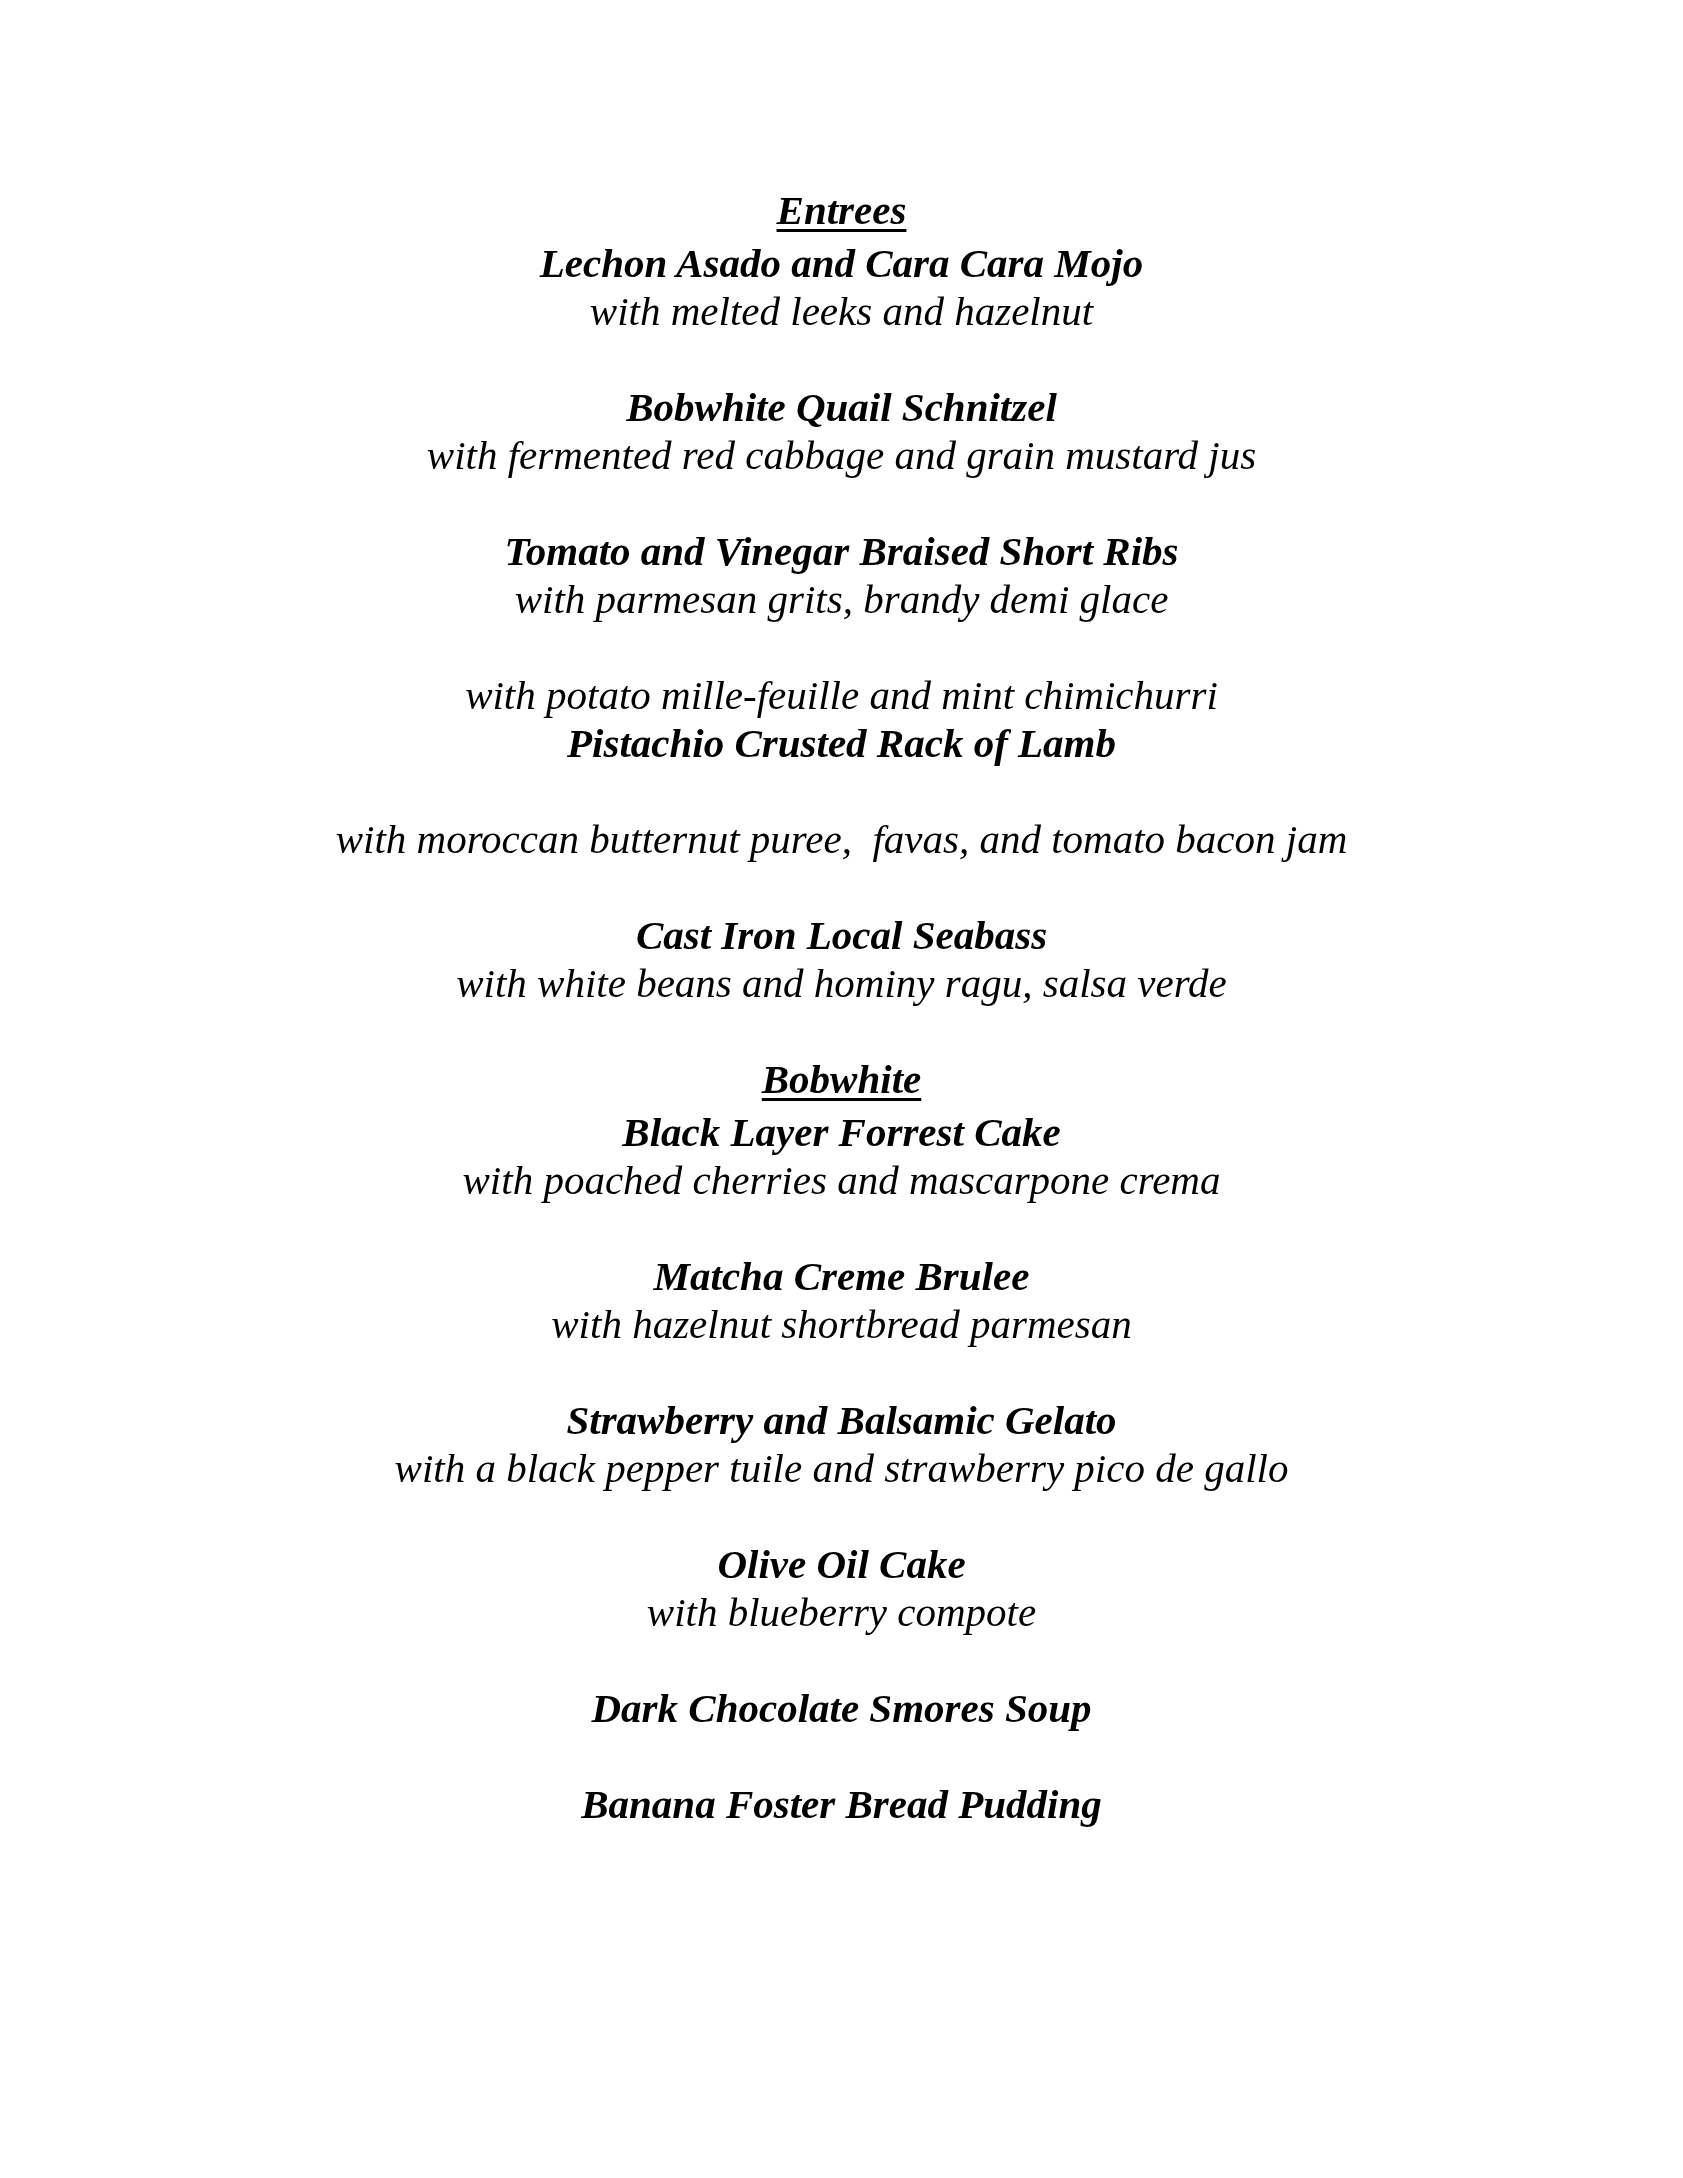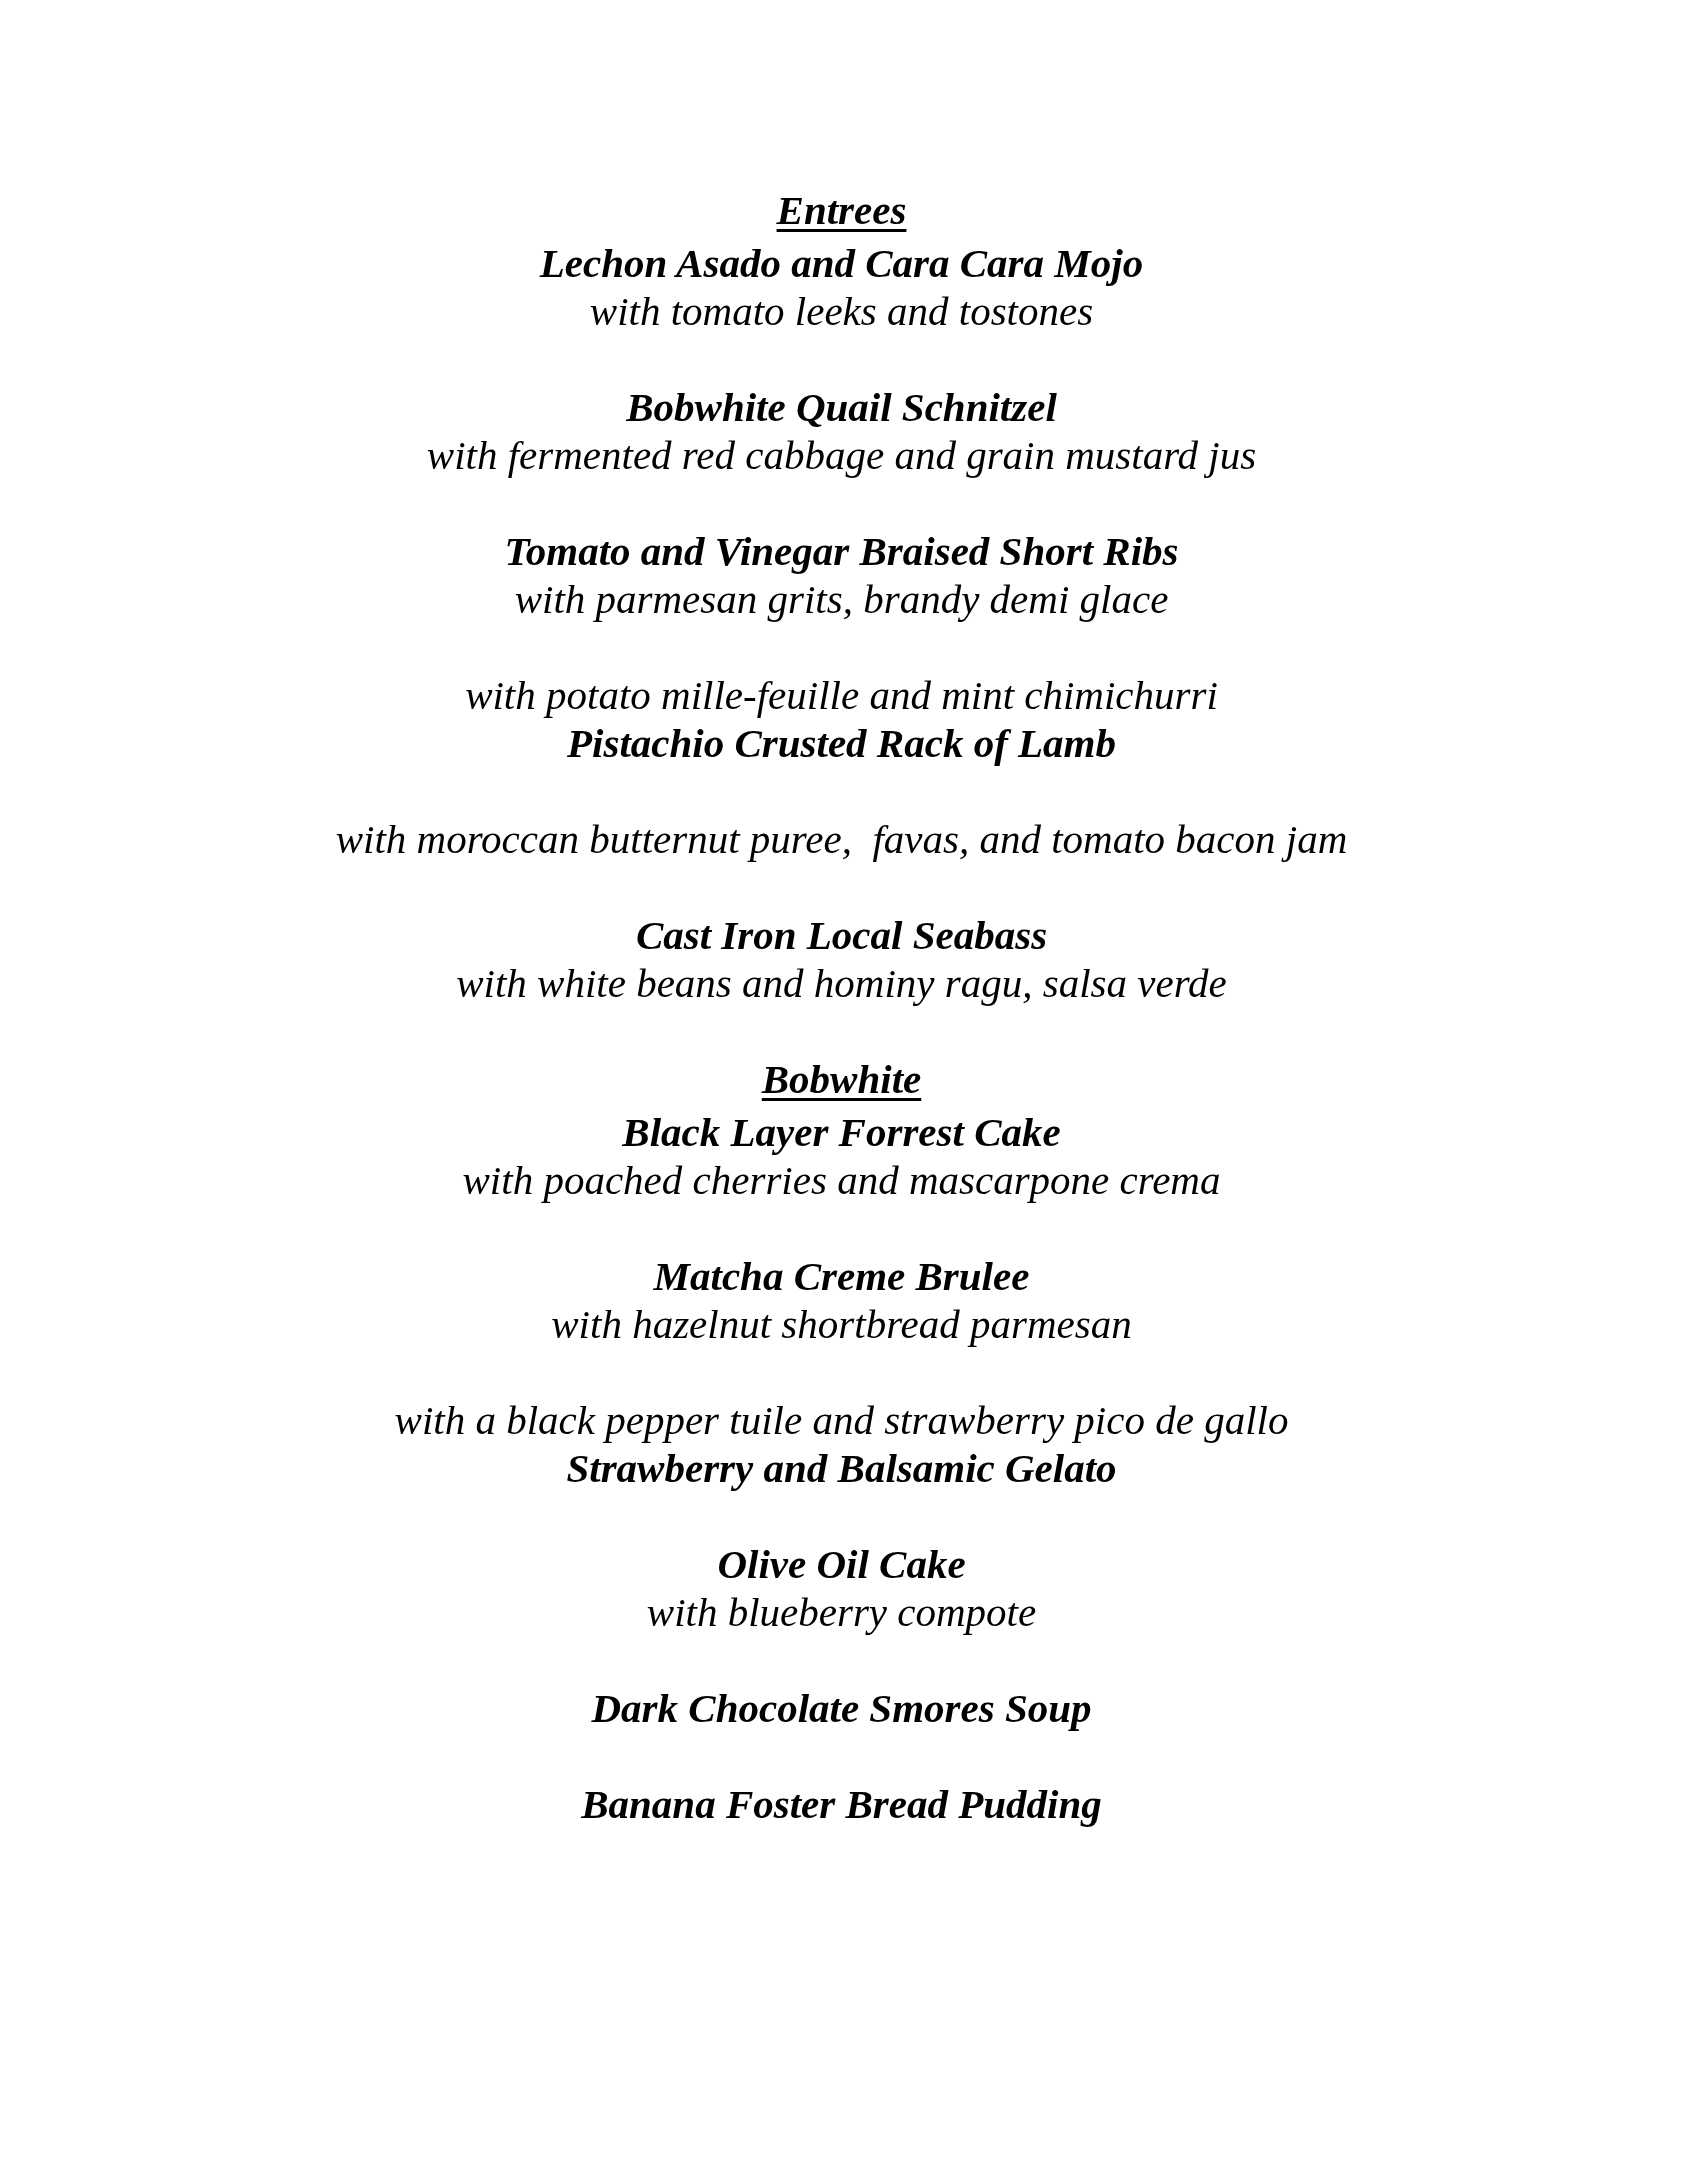--- a/index.html
+++ b/index.html
@@ -44,21 +44,21 @@
 </head>
 <body>
 
 <div class="page">
 
   <div class="section">
     <div class="line section-heading">Entrees</div>
 
     <div class="menu-item">
       <div class="line item-name">Lechon Asado and Cara Cara Mojo</div>
-      <div class="line item-desc">with tomato leeks and tostones</div>
+      <div class="line item-desc">with melted leeks and hazelnut</div>
     </div>
 
     <div class="menu-item">
       <div class="line item-name">Bobwhite Quail Schnitzel</div>
       <div class="line item-desc">with fermented red cabbage and grain mustard jus</div>
     </div>
 
     <div class="menu-item">
       <div class="line item-name">Tomato and Vinegar Braised Short Ribs</div>
       <div class="line item-desc">with parmesan grits, brandy demi glace</div>
@@ -86,22 +86,22 @@
       <div class="line item-name">Black Layer Forrest Cake</div>
       <div class="line item-desc">with poached cherries and mascarpone crema</div>
     </div>
 
     <div class="menu-item">
       <div class="line item-name">Matcha Creme Brulee</div>
       <div class="line item-desc">with hazelnut shortbread parmesan</div>
     </div>
 
     <div class="menu-item">
+      <div class="line item-name">Strawberry and Balsamic Gelato</div>
       <div class="line item-desc">with a black pepper tuile and strawberry pico de gallo</div>
-      <div class="line item-name">Strawberry and Balsamic Gelato</div>
     </div>
 
     <div class="menu-item">
       <div class="line item-name">Olive Oil Cake</div>
       <div class="line item-desc">with blueberry compote</div>
     </div>
 
     <div class="menu-item">
       <div class="line item-name">Dark Chocolate Smores Soup</div>
     </div>

